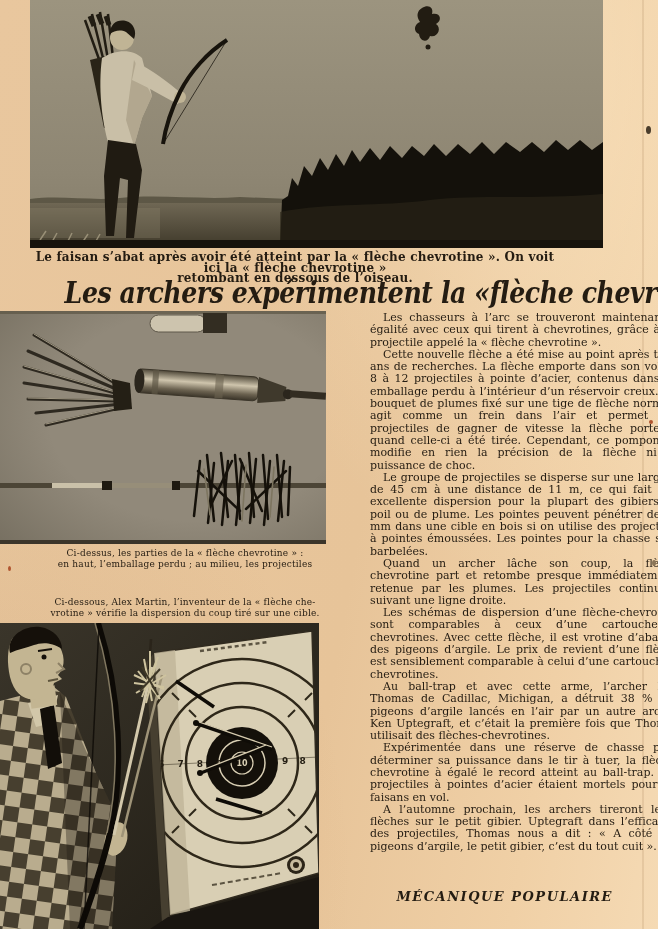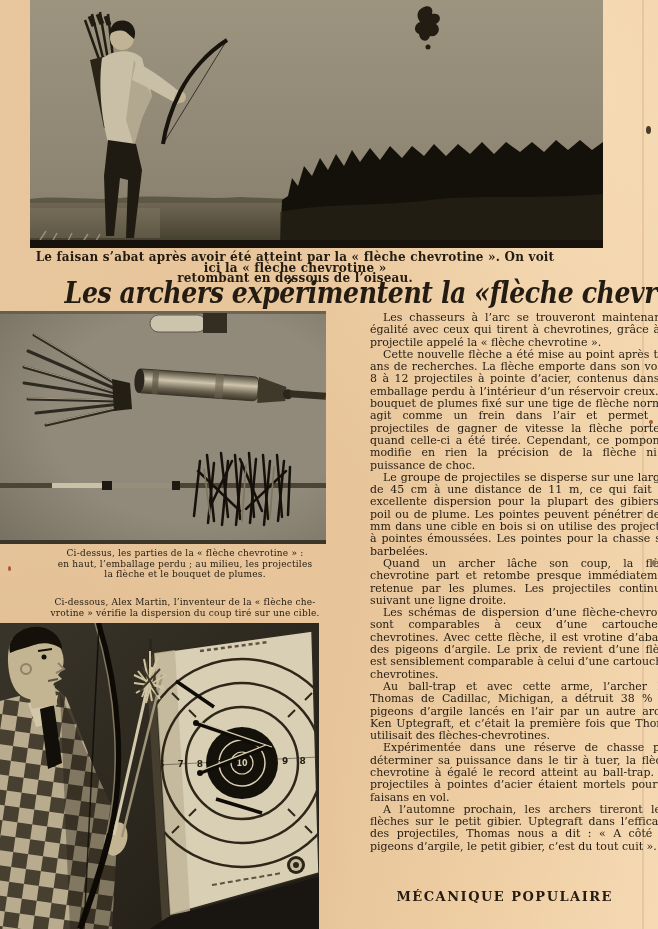--- a/index.html
+++ b/index.html
@@ -25,21 +25,21 @@
     font-size:30px; letter-spacing:-.5px; transform:scaleX(.84); transform-origin:50% 50%; }
   .caption { position:absolute; font-weight:normal; font-size:9px; line-height:10.6px;
     text-align:center; letter-spacing:.2px; }
   .parts-caption { left:40px; top:548px; width:290px; }
   .inventor-caption { left:40px; top:597px; width:290px; }
 
   .article { position:absolute; left:331px; top:312px; width:309px; height:572px;
     font-size:11px; line-height:12.3px; text-align:justify; overflow:hidden;margin-left:39px; }
   .article p { text-indent:13px; }
   .footer { position:absolute; left:331px; top:889px; width:282px; text-align:right;
-    font-weight:bold; font-size:13px; letter-spacing:1.5px; }
+    font-weight:bold; font-size:13px; letter-spacing:1.5px;font-style:italic; }
 
   .crease { position:absolute; top:0; left:642px; width:2px; height:929px;
     background:rgba(140,100,60,.14); }
   .speck { position:absolute; border-radius:50%; }
   .speck.s1 { left:646px; top:126px; width:5px; height:8px; background:#4a3d2c; }
   .speck.s2 { left:649px; top:420px; width:4px; height:4px; background:#b0542f; }
   .speck.s3 { left:8px;  top:566px; width:3px; height:5px; background:#b0542f; }
   .speck.s4 { left:652px; top:560px; width:4px; height:6px; background:#8a7558; }
 
   .inventor-photo text { font-family:"DejaVu Sans", sans-serif; font-weight:bold; }
@@ -180,21 +180,20 @@
             <path d="M274,156 L270,206"></path>
         </g>
       </g>
       <rect y="229" width="326" height="4" fill="#3b352a"></rect>
     </svg>
   </figure>
 
   <div class="caption parts-caption">
     <div>Ci-dessus, les parties de la « flèche chevrotine » :</div>
     <div>en haut, l’emballage perdu ; au milieu, les projectiles</div>
-    <div>la flèche et le bouquet de plumes.</div>
   </div>
 
   <div class="caption inventor-caption">
     <div>Ci-dessous, Alex Martin, l’inventeur de la « flèche che-</div>
     <div>vrotine » vérifie la dispersion du coup tiré sur une cible.</div>
   </div>
 
   <figure class="inventor-photo">
     <svg width="319" height="306" viewBox="0 0 319 306">
       <defs>

